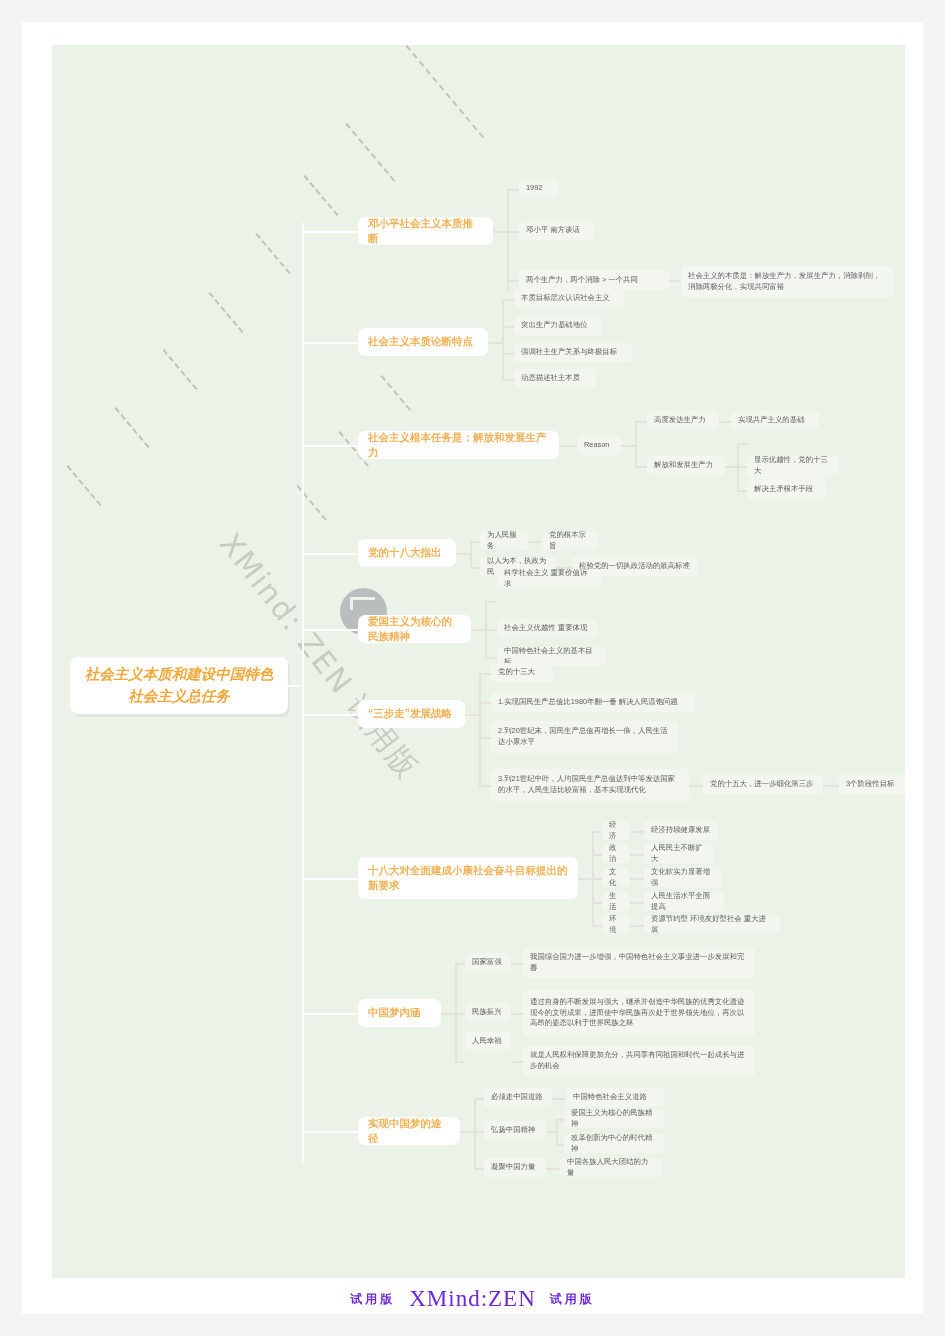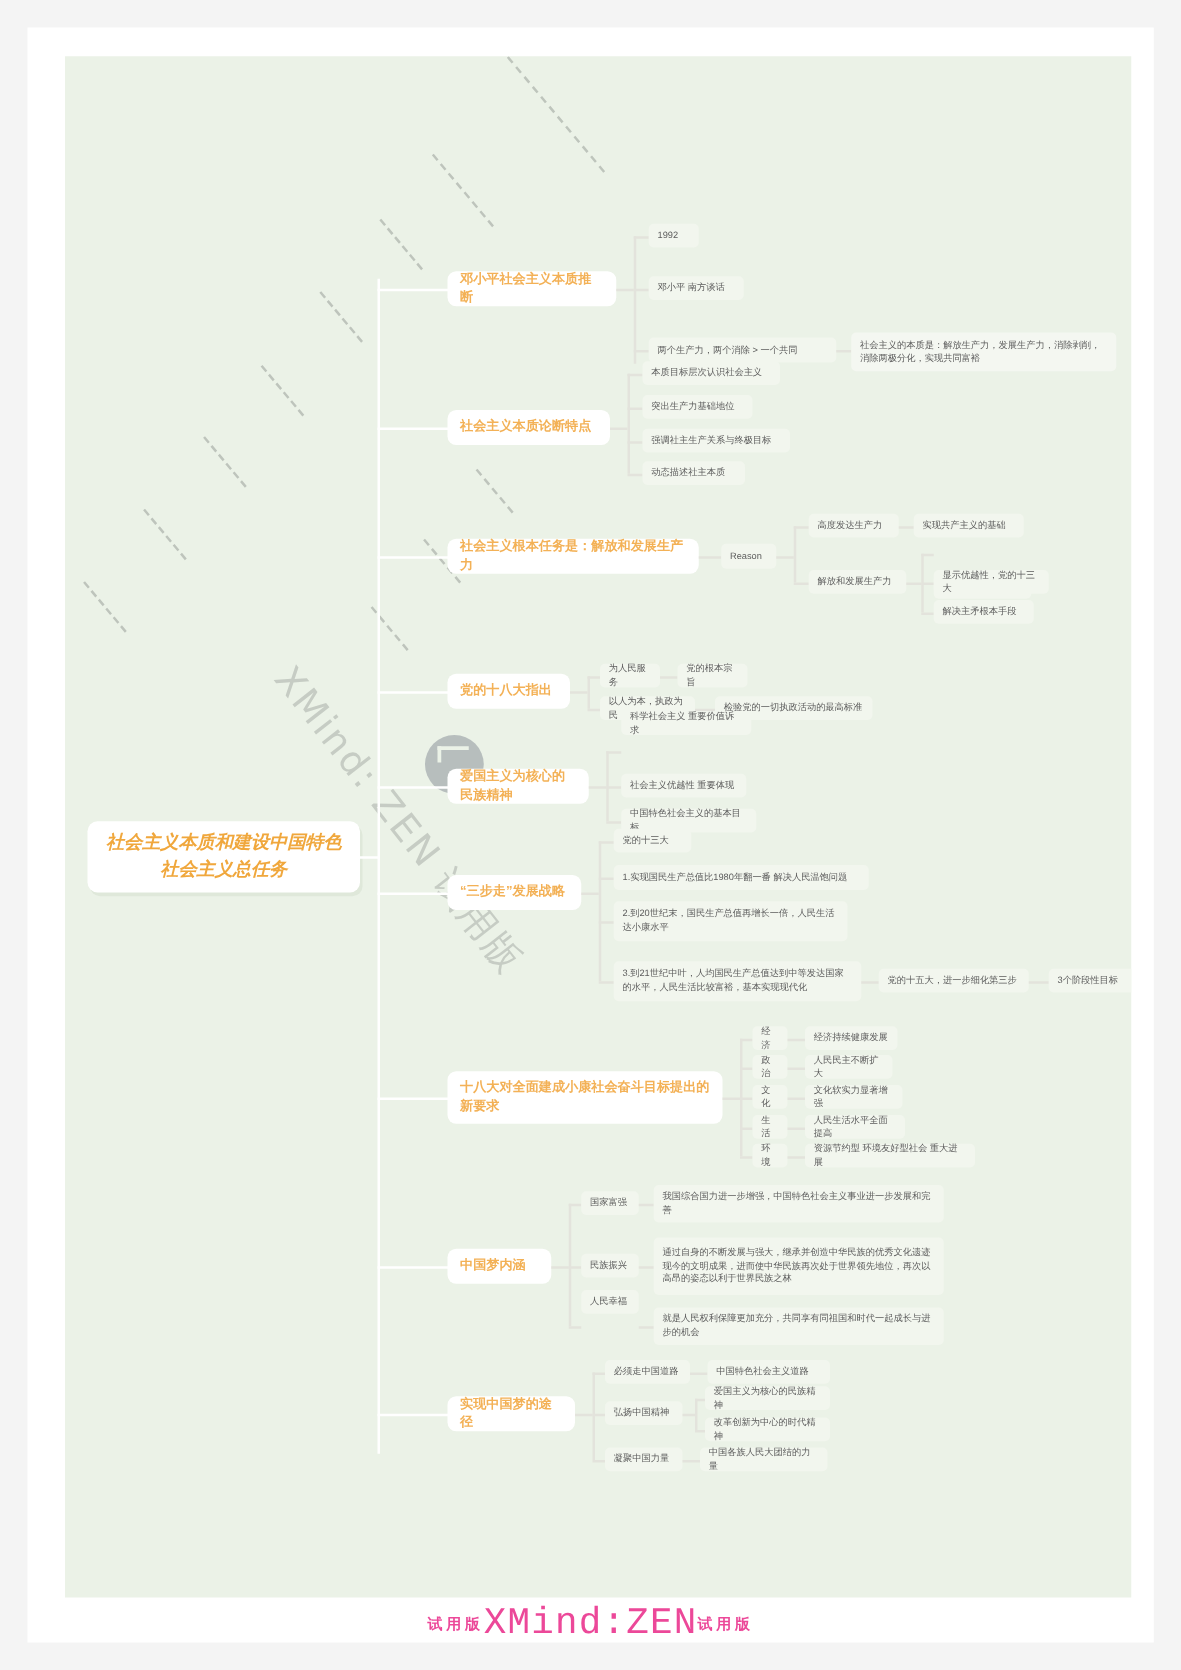--- a/index.html
+++ b/index.html
@@ -91,24 +91,25 @@
     border-radius:4px;
   }
   .sub.pale{background:#f4f7f1;}
   .wrap{display:block;}
 
   
   .footer{
     position:absolute;left:0;top:1262px;
     width:901px;height:30px;
     display:flex;align-items:center;justify-content:center;
-    color:#ec4899;
+    gap:14px;
+    color:#6d28d9;
   }
   .footer .trial{font-size:12px;letter-spacing:3px;font-weight:bold;}
-  .footer .brand{font-size:30px;letter-spacing:1px;font-family:Liberation Mono, monospace;}
+  .footer .brand{font-size:23px;letter-spacing:1px;font-family:Liberation Serif, serif;}
 </style>
 </head>
 <body>
 
 <div class="page">
   <div class="canvas">
 
     <div class="dash" style="left:355px;top:0px;width:120px;"></div>
     <div class="dash" style="left:295px;top:78px;width:75px;"></div>
     <div class="dash" style="left:253px;top:130px;width:52px;"></div>

